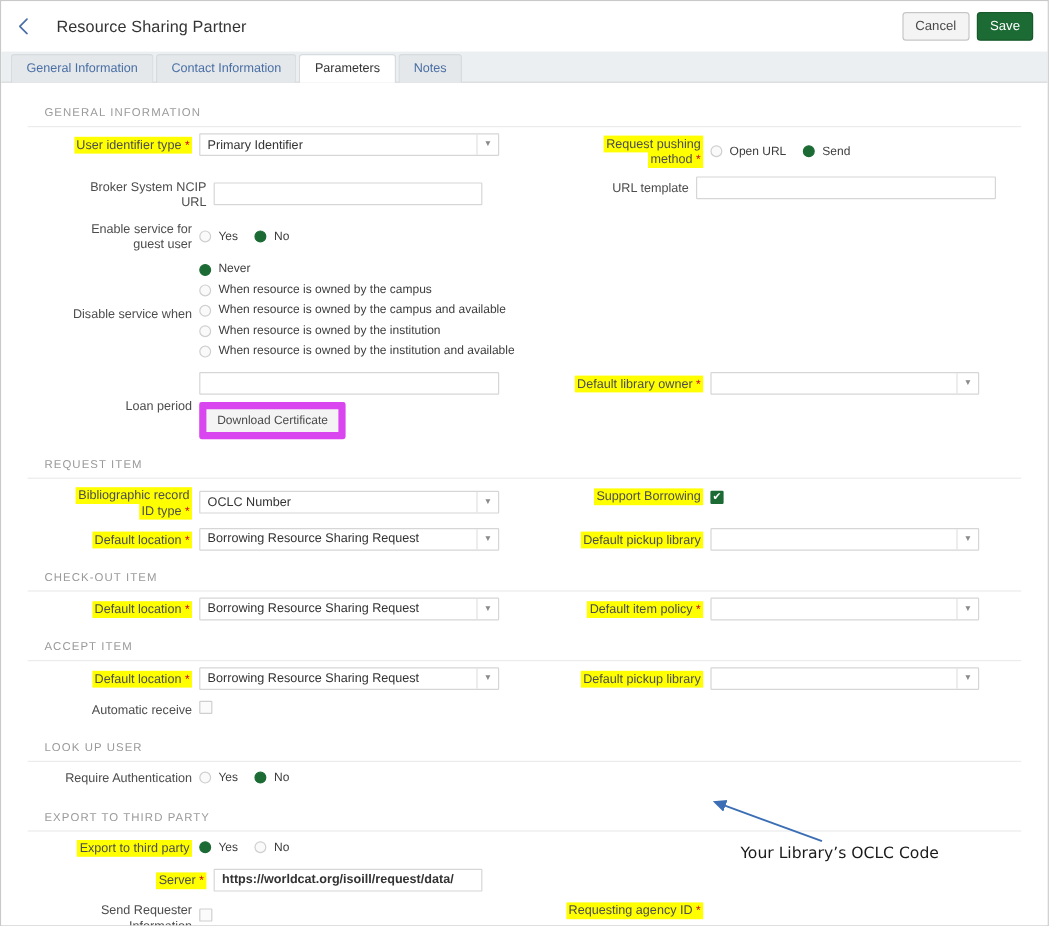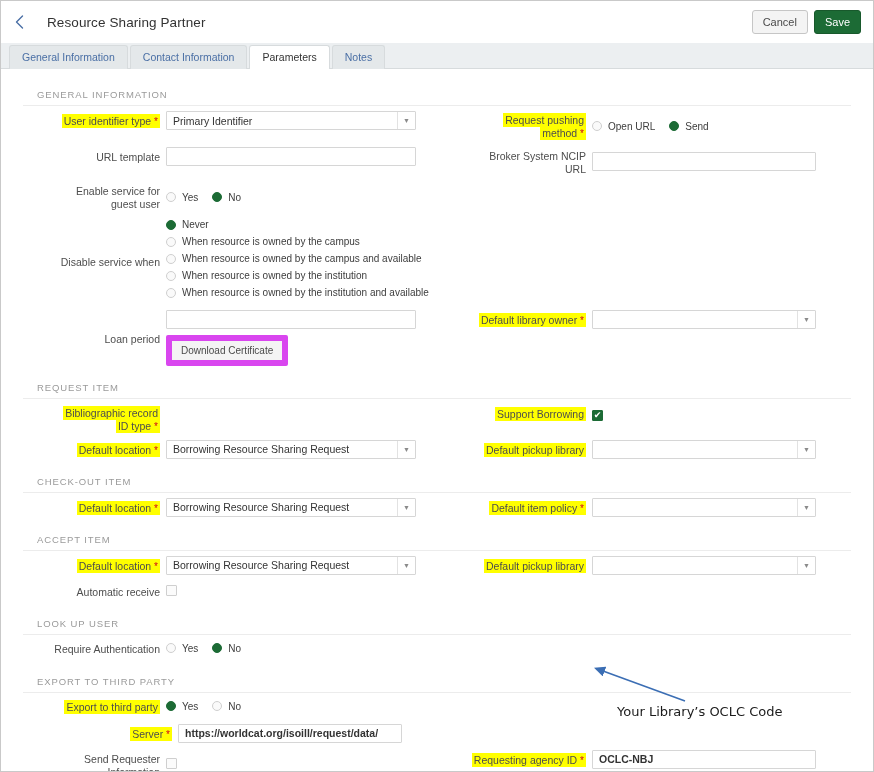--- a/index.html
+++ b/index.html
@@ -328,29 +328,29 @@
           <div class="radio-opt">
             <span class="radio checked"></span>
             <span>Send</span>
           </div>
         </div>
       </div>
     </div>
 
     <div class="row">
       <div class="half">
+        <div class="lbl wide">Broker System NCIP URL</div>
+        <div class="field">
+          <div class="input w258"></div>
+        </div>
+      </div>
+      <div class="half">
         <div class="lbl">URL template</div>
         <div class="field">
           <div class="input w250"></div>
-        </div>
-      </div>
-      <div class="half">
-        <div class="lbl wide">Broker System NCIP URL</div>
-        <div class="field">
-          <div class="input w258"></div>
         </div>
       </div>
     </div>
 
     <div class="row">
       <div class="half">
         <div class="lbl">Enable service for guest user</div>
         <div class="field radio-group">
           <div class="radio-opt">
             <span class="radio"></span>
@@ -413,20 +413,26 @@
           </div>
         </div>
       </div>
     </div>
 
     <div class="section-title">REQUEST ITEM</div>
 
     <div class="row">
       <div class="half">
         <div class="lbl"><span class="hl"><span>Bibliographic record ID type</span> <span class="req">*</span></span></div>
+        <div class="field">
+          <div class="select w250">
+            <span class="sel-text">OCLC Number</span>
+            <span class="caret">▼</span>
+          </div>
+        </div>
       </div>
       <div class="half">
         <div class="lbl wide"><span class="hl">Support Borrowing</span></div>
         <div class="field">
           <span class="cbox checked">✔</span>
         </div>
       </div>
     </div>
 
     <div class="row">
@@ -555,23 +561,20 @@
 
     <div class="row">
       <div class="half">
         <div class="lbl">Send Requester Information</div>
         <div class="field">
           <span class="cbox"></span>
         </div>
       </div>
       <div class="half">
         <div class="lbl wide"><span class="hl"><span>Requesting agency ID</span> <span class="req">*</span></span></div>
-        <div class="field">
-          <div class="input val w258">OCLC-NBJ</div>
-        </div>
       </div>
     </div>
 
   </div>
 
   <div class="annotation">
     <svg width="874" height="772">
       <defs>
         <marker id="arrowhead" markerWidth="7" markerHeight="7" refX="1" refY="3.2" orient="auto">
           <polygon points="0,0 7,3.2 0,6.4" fill="#3b6eb4"></polygon>

